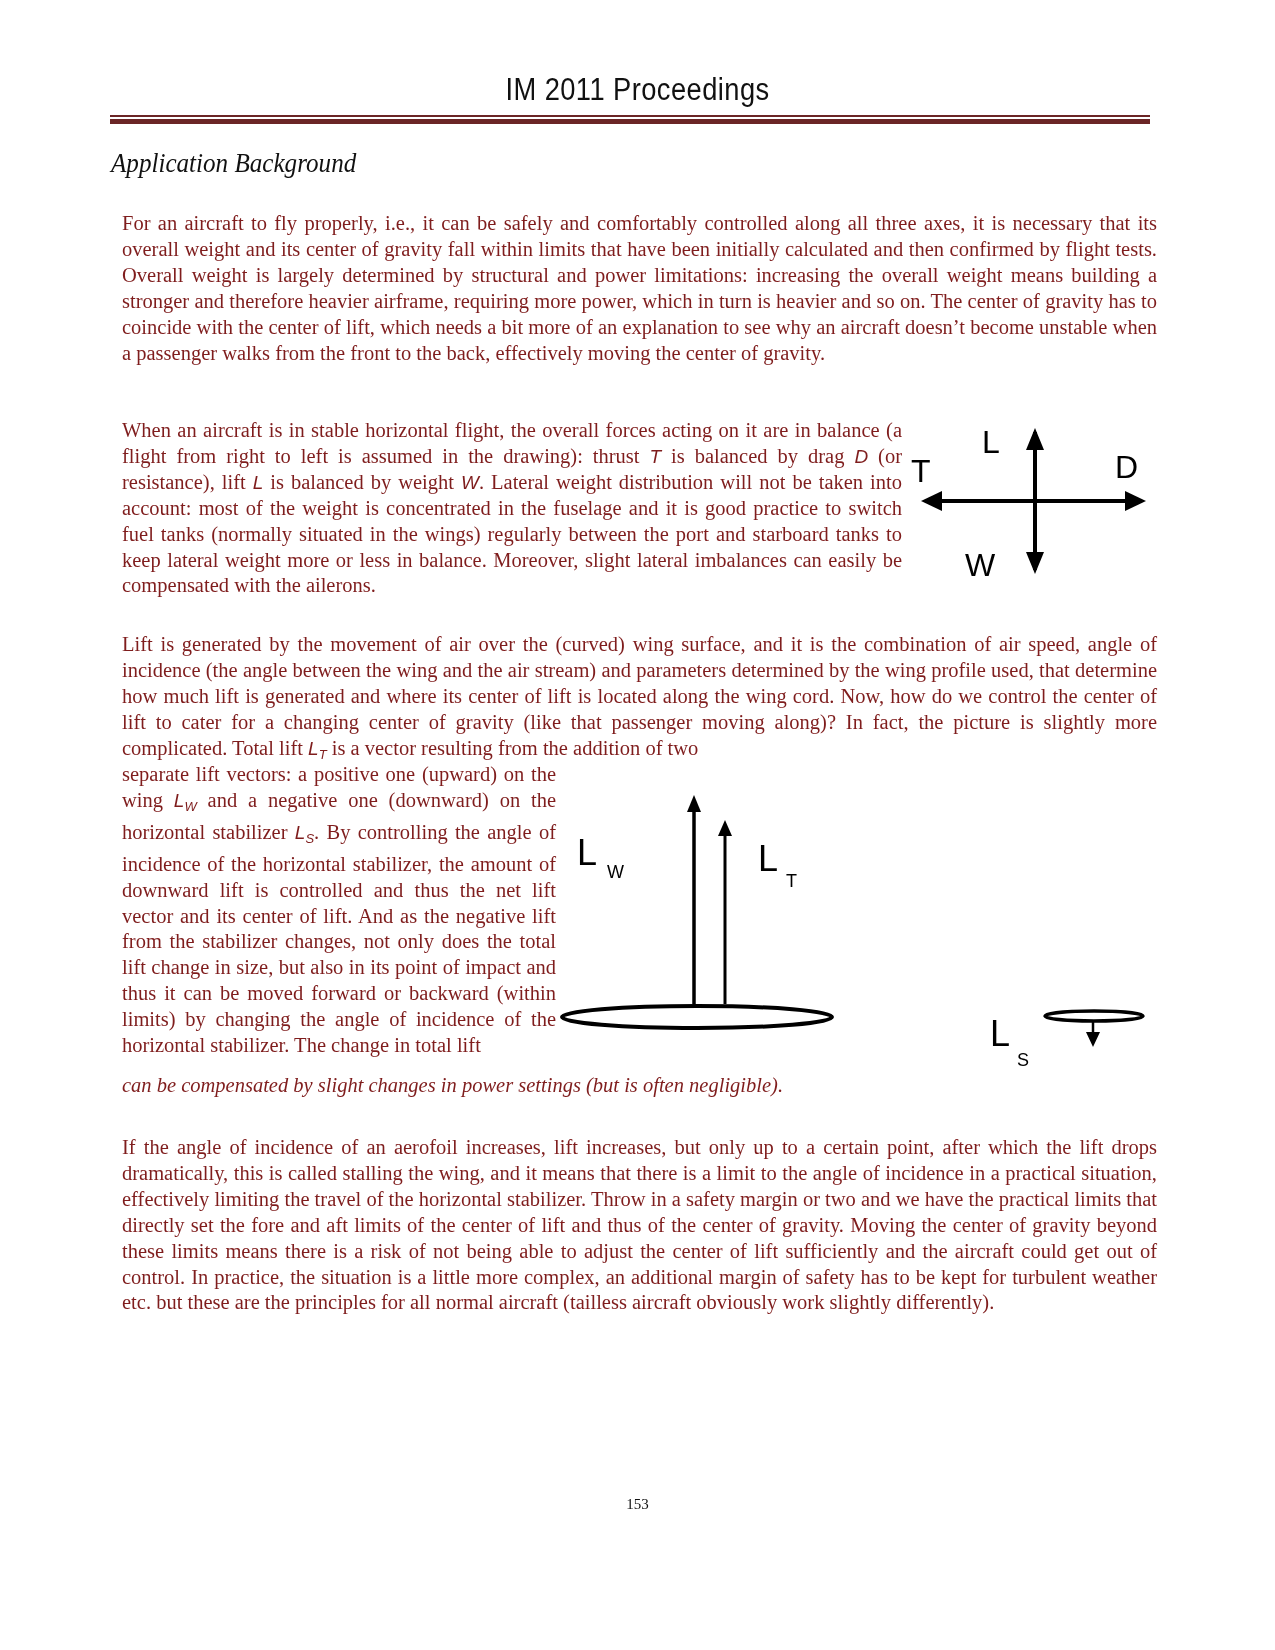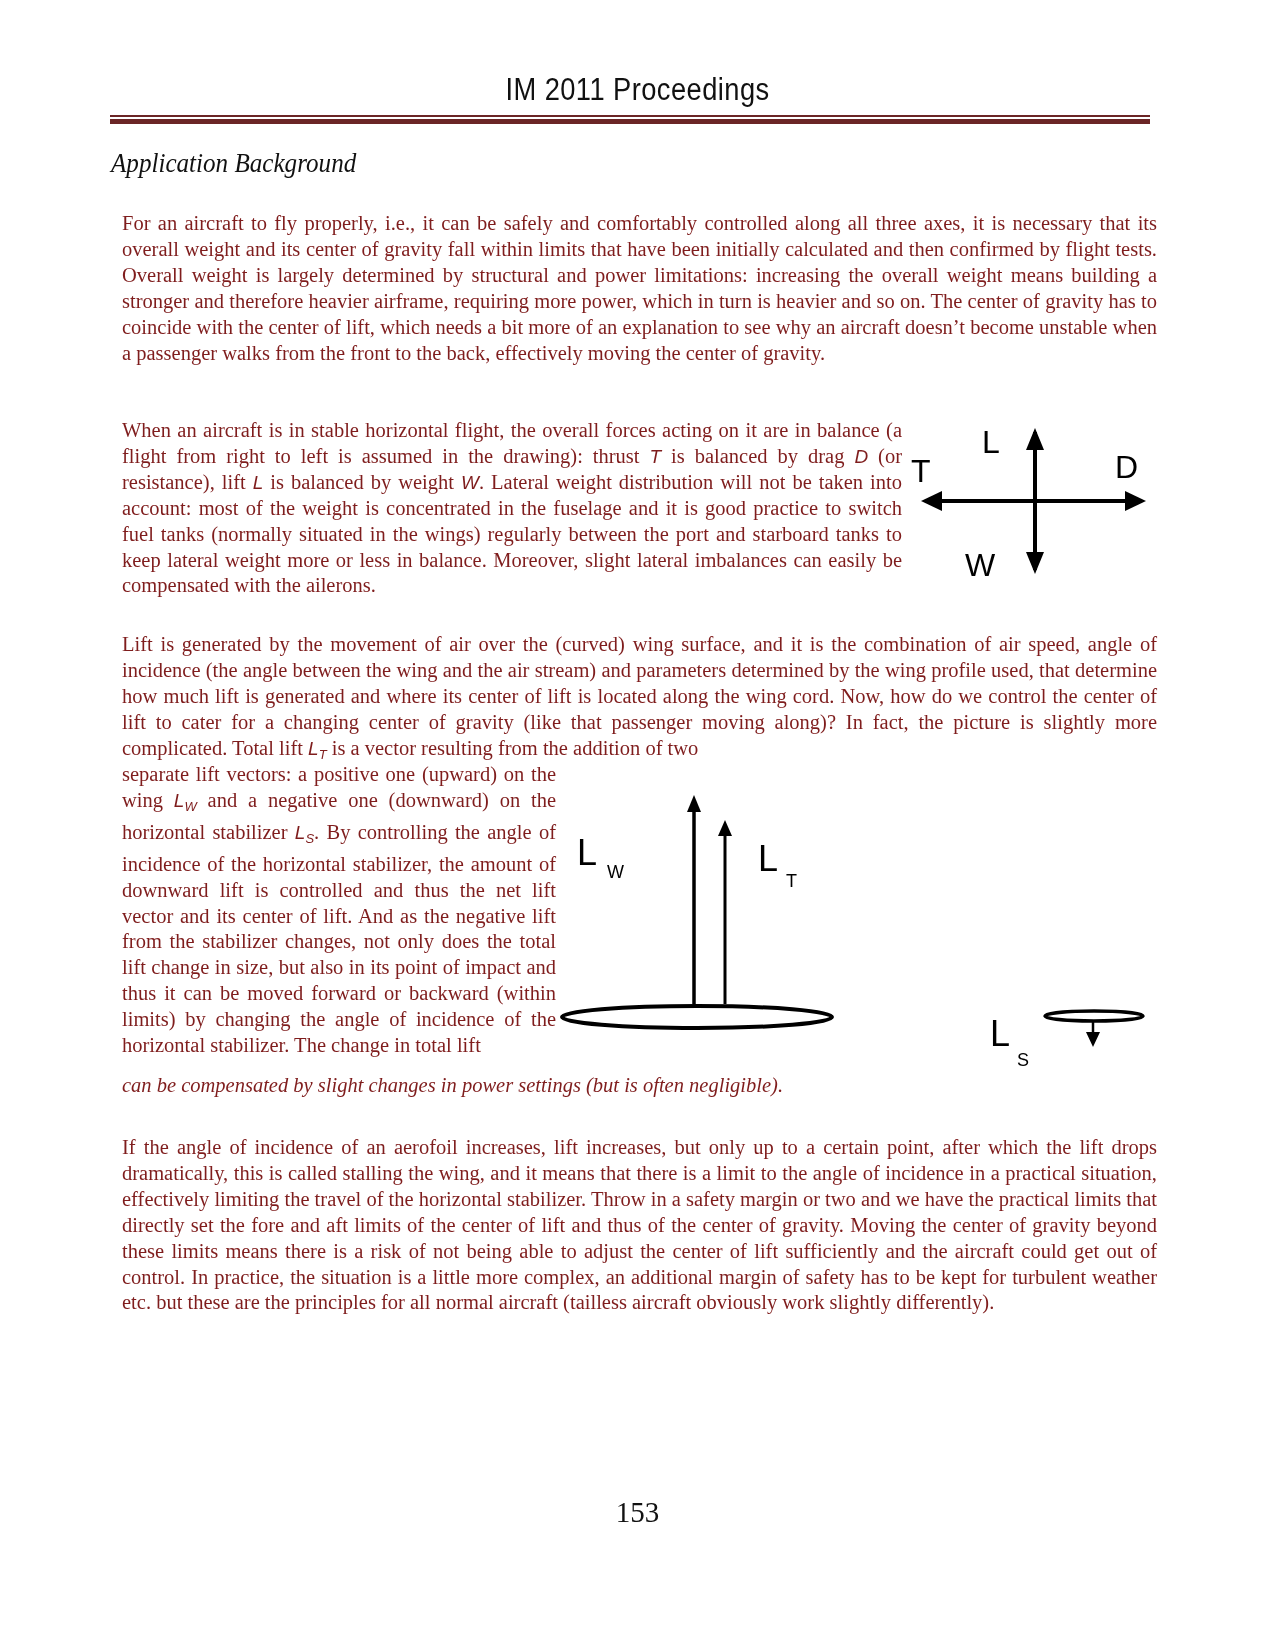--- a/index.html
+++ b/index.html
@@ -30,21 +30,21 @@
 
   #p1 { top: 211px; width: 1035px; }
   #p2 { top: 418px; width: 780px; }
   #p3a { top: 632px; width: 1035px; }
   #p3b { top: 762px; width: 434px; }
   #p3c { top: 1073px; width: 1035px; text-align: left; font-style: italic; }
   #p4 { top: 1135px; width: 1035px; }
 
   .page-number {
     position: absolute; left: 0; width: 1275px; top: 1496px; text-align: center;
-    font-family: "Liberation Serif", serif; font-size: 29px; color: #111;
+    font-family: "Liberation Serif", serif; font-size: 15px; color: #111;
   }
 
   svg.diagram { position: absolute; left: 0; top: 0; overflow: visible; }
   .dlabel { font-family: "Liberation Sans", sans-serif; fill: #000; }
 </style>
 </head>
 <body>
 
 <div class="page">
 

